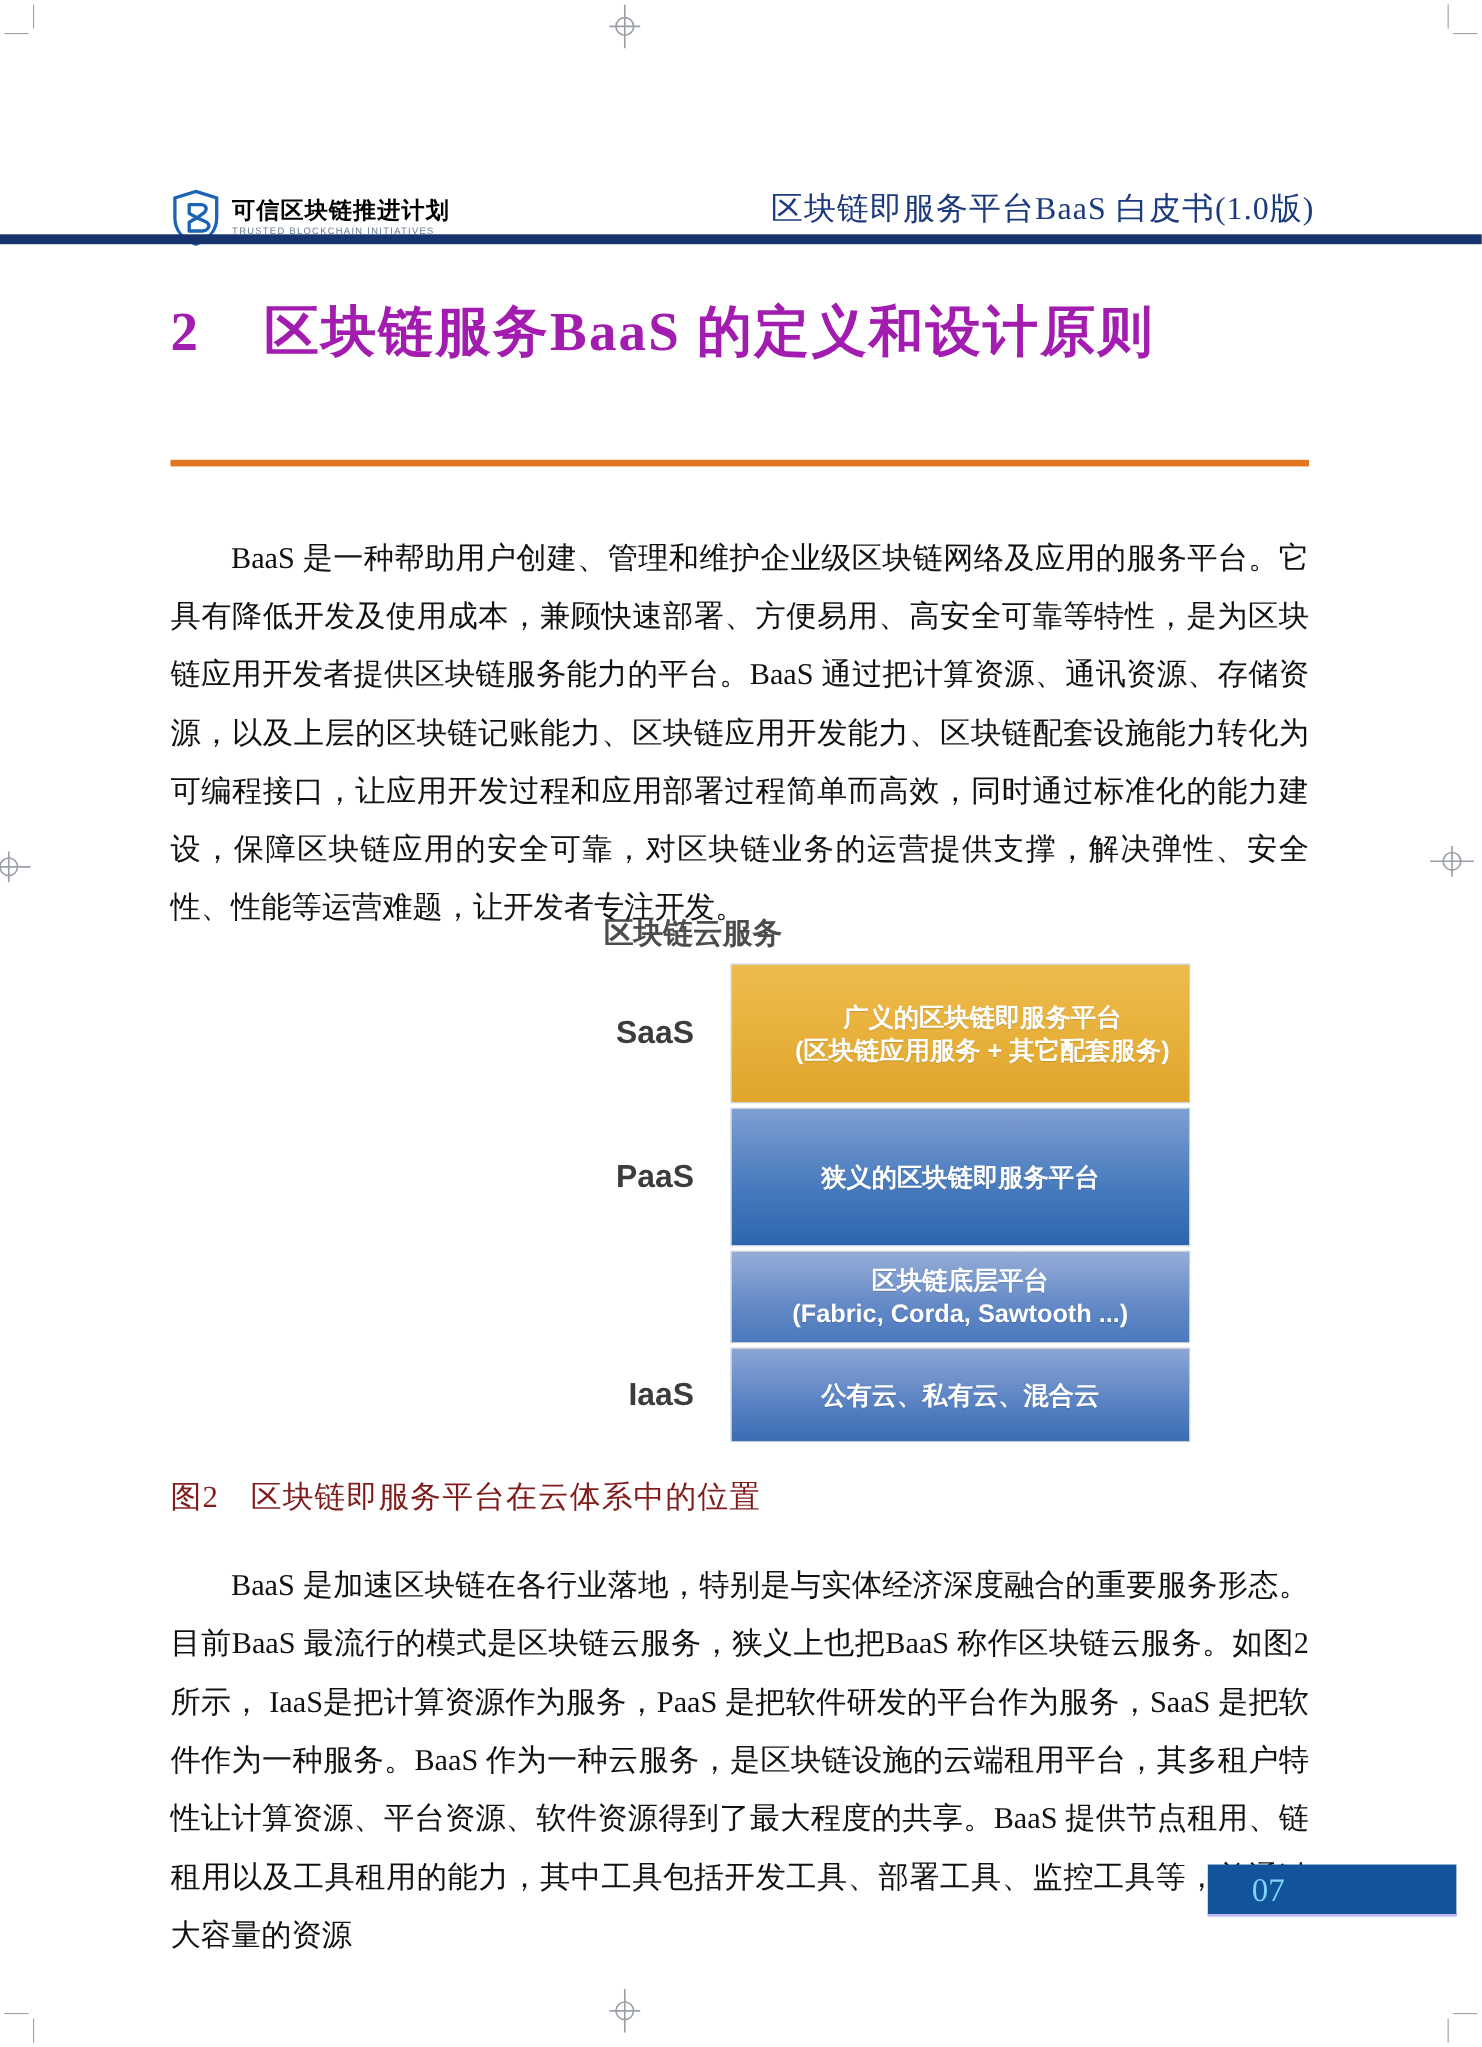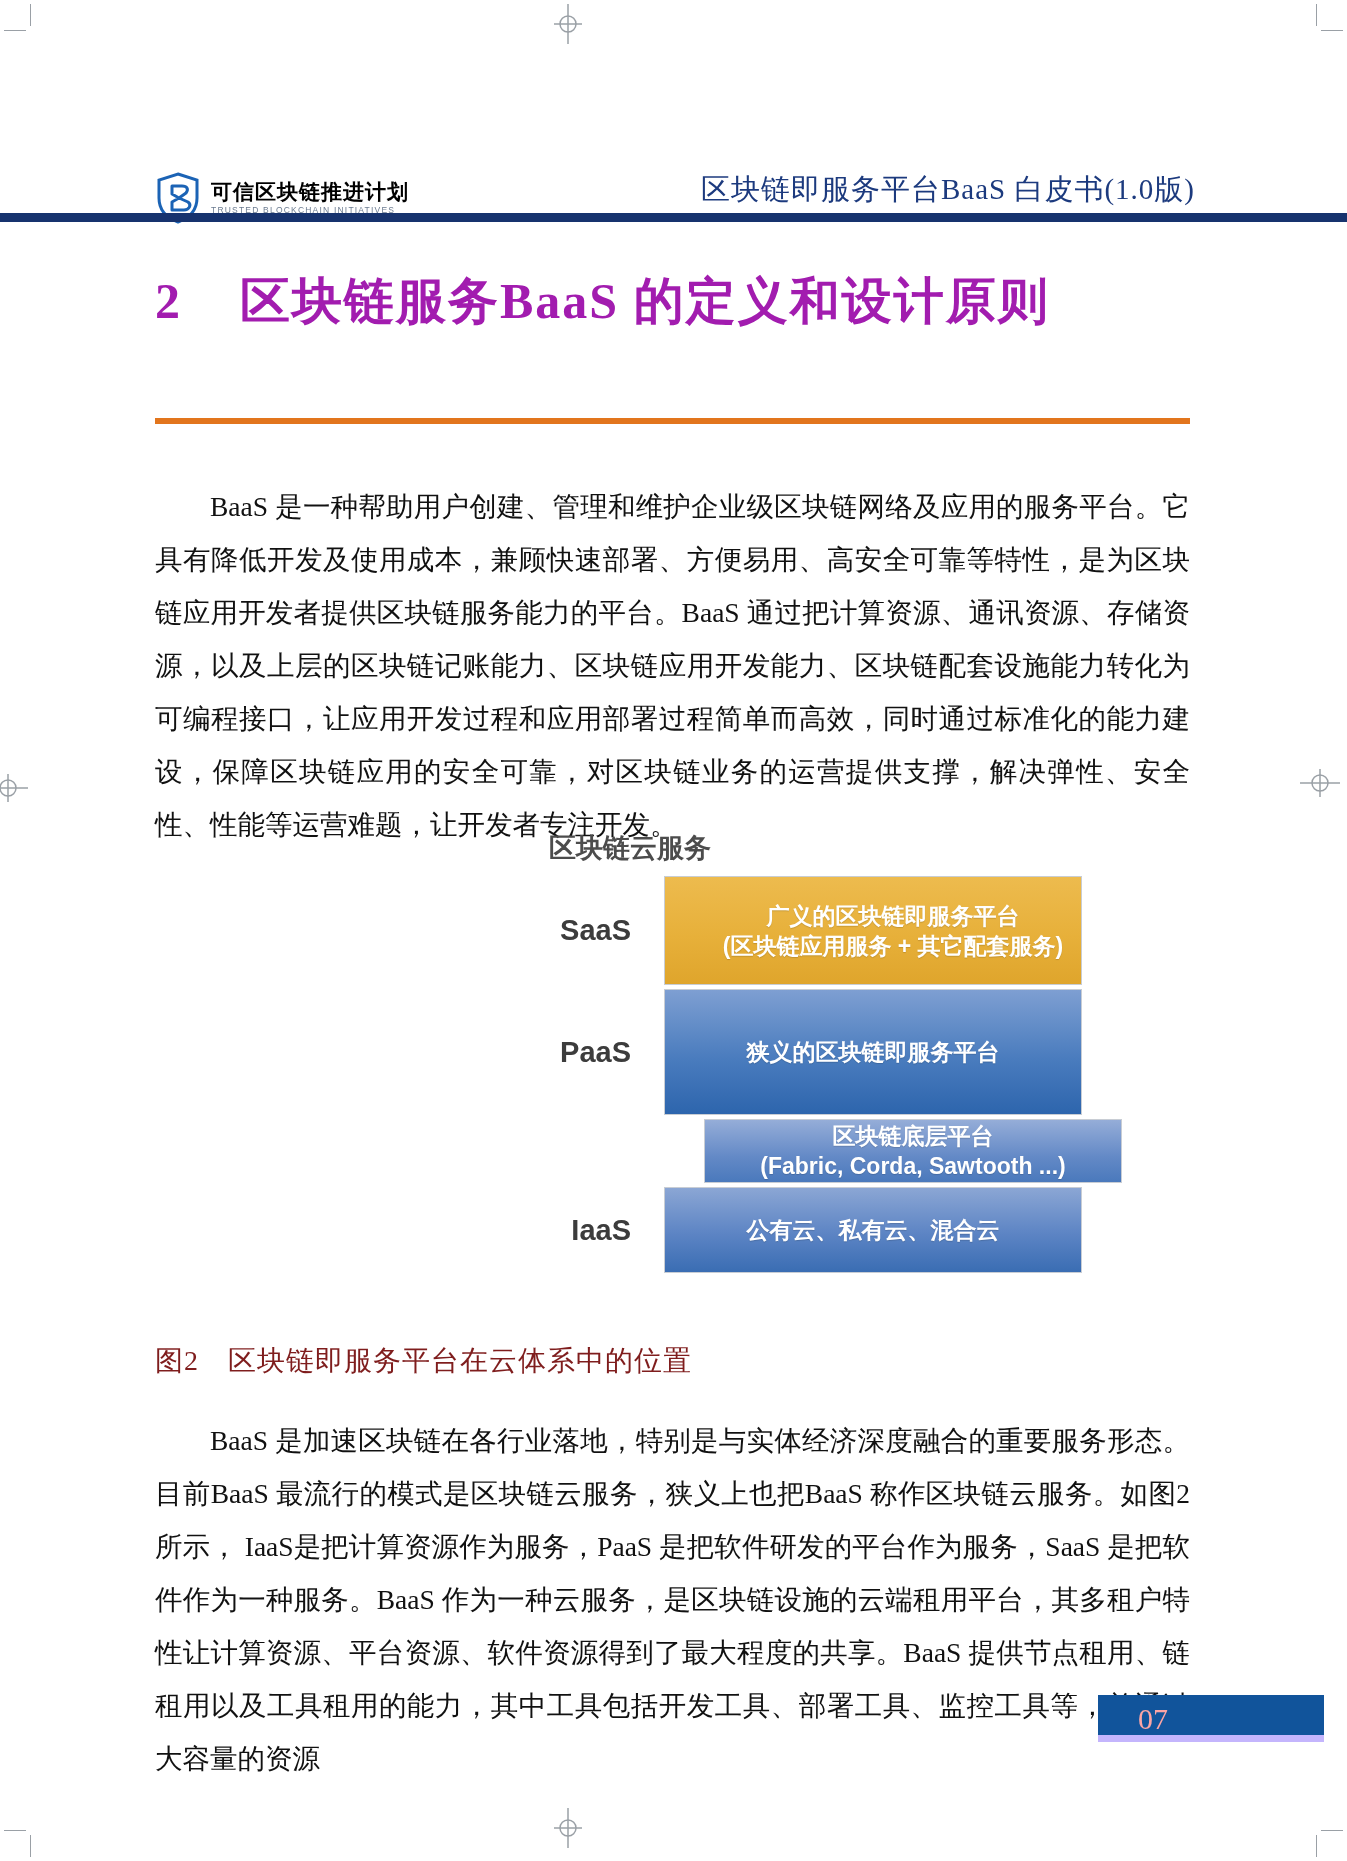--- a/index.html
+++ b/index.html
@@ -38,29 +38,29 @@
   .figure-title{position:absolute;top:0;left:260px;width:430px;text-align:center;
     font-family:"Liberation Sans",sans-serif;font-weight:bold;font-size:27px;color:#4c4c4c;}
   .stack{position:absolute;top:46px;left:257px;width:778px;}
   .layer-row{display:flex;align-items:center;margin-bottom:4px;gap:20px;}
   .layer-label{width:232px;text-align:right;padding-right:13px;box-sizing:border-box;
     font-family:"Liberation Sans",sans-serif;font-weight:bold;font-size:29px;color:#3c3c3c;}
   .layer-box{width:418px;display:flex;flex-direction:column;justify-content:center;
     align-items:center;text-align:center;border:1px solid #c8cdd4;box-sizing:border-box;
     font-family:"Liberation Sans",sans-serif;font-weight:bold;color:#ffffff;font-size:23px;
     line-height:30px;text-shadow:0 1px 1px rgba(0,0,0,0.15);}
-  .box-saas{height:109px;background:linear-gradient(180deg,#edbb4e 0%,#e7b03a 55%,#dfa52c 100%);padding-left:40px;}
+  .box-saas{height:127px;background:linear-gradient(180deg,#edbb4e 0%,#e7b03a 55%,#dfa52c 100%);padding-left:40px;}
   .box-paas{height:126px;background:linear-gradient(180deg,#7e9fd2 0%,#4a7cbe 55%,#2d65ad 100%);}
-  .box-underlying{height:64px;background:linear-gradient(180deg,#95add8 0%,#6389c6 60%,#4a79bc 100%);margin-left:40px;}
+  .box-underlying{height:84px;background:linear-gradient(180deg,#95add8 0%,#6389c6 60%,#4a79bc 100%);}
   .box-iaas{height:86px;background:linear-gradient(180deg,#8ba6d4 0%,#5c84c4 55%,#3a6db3 100%);}
   .figure-caption{position:absolute;top:512px;left:0;width:1035px;text-align:left;
     font-size:28px;color:#7f1d1d;letter-spacing:1px;}
   
   .page-number-box{position:absolute;top:1695px;left:1098px;width:226px;height:47px;
-    background:#11549b;border-bottom:7px solid #c4b5fd;color:#fca5a5;
+    background:#11549b;border-bottom:2px solid #c4b5fd;color:#7dd3fc;
     font-size:30px;line-height:47px;padding-left:40px;box-sizing:border-box;}
 </style>
 </head>
 <body>
 
 <div class="regmark" style="top:4px;left:548px;">
   <svg width="40" height="40" viewBox="0 0 40 40" fill="none" stroke="#9aa0a6" stroke-width="1.5">
     <line x1="20" y1="0" x2="20" y2="40"></line>
       <line x1="6" y1="20" x2="34" y2="20"></line>
       <circle cx="20" cy="20" r="8"></circle>

